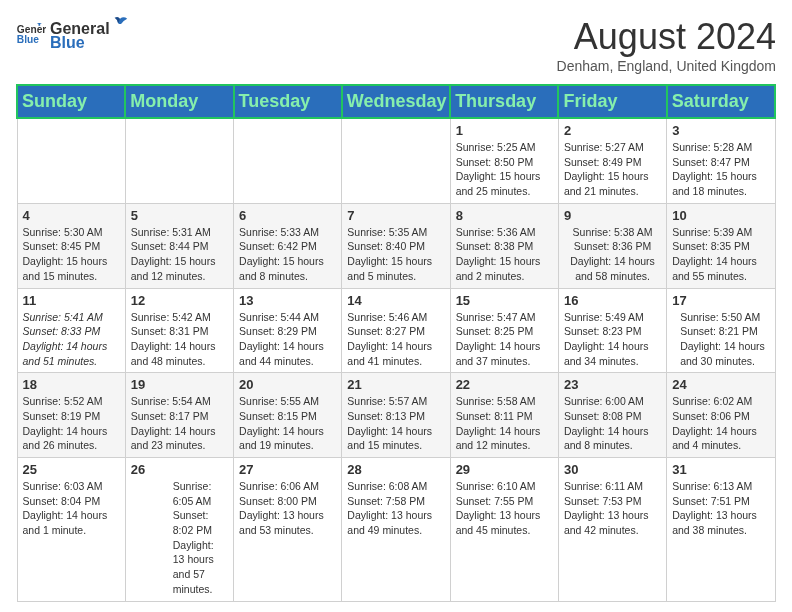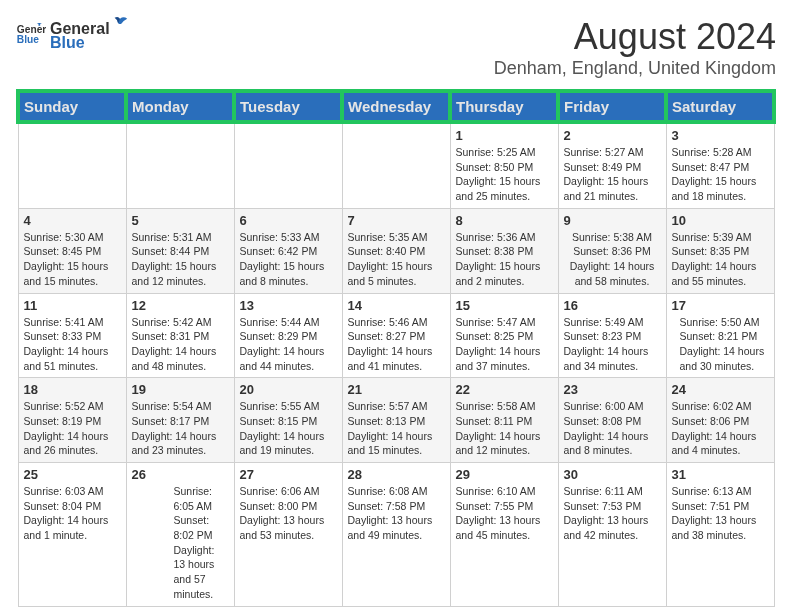--- a/index.html
+++ b/index.html
@@ -22,33 +22,33 @@
       gap: 4px;
     }
     .logo-text-general { font-size: 16px; font-weight: bold; color: #333; }
     .logo-text-blue { font-size: 16px; font-weight: bold; color: #2a6ebb; }
     .logo-icon {
       width: 30px;
       height: 22px;
     }
     .title-area { text-align: right; }
     .month-title { font-size: 36px; color: #333; font-weight: normal; text-align: right; }
-    .location { font-size: 18px; color: #555; }
+    .location { font-size: 14px; color: #555; }
     table {
       width: 100%;
       border-collapse: collapse;
       table-layout: fixed;
     }
     thead tr th {
       background-color: #2a6ebb;
-      color: #e5e5e5;
-      font-size: 15px;
+      color: #86efac;
+      font-size: 18px;
       padding: 5px 4px;
       text-align: left;
-      border: 4px solid #22c55e;
+      border: 2px solid #22c55e;
     }
     tbody tr td {
       vertical-align: top;
       border: 1px solid #d0d0d0;
       padding: 4px 5px;
       font-size: 10.5px;
       color: #333;
       height: 80px;
       background: #fff;
     }
@@ -187,21 +187,21 @@
           <span class="day-number">10</span>
           <div class="cell-text" style="white-space: pre-line;">Sunrise: 5:39 AM
 Sunset: 8:35 PM
 Daylight: 14 hours
 and 55 minutes.</div>
         </td>
       </tr>
       <tr>
         <td>
           <span class="day-number">11</span>
-          <div class="cell-text" style="white-space: pre-line;">Sunrise: 5:41 AM
+          <div class="cell-text" style="white-space: pre-line; font-style: italic;">Sunrise: 5:41 AM
 Sunset: 8:33 PM
 Daylight: 14 hours
 and 51 minutes.</div>
         </td>
         <td>
           <span class="day-number">12</span>
           <div class="cell-text" style="white-space: pre-line;">Sunrise: 5:42 AM
 Sunset: 8:31 PM
 Daylight: 14 hours
 and 48 minutes.</div>

